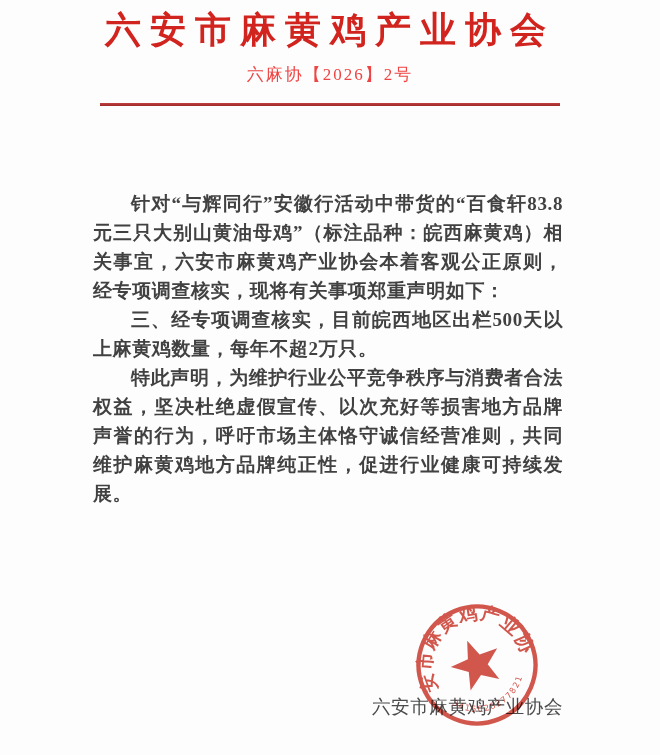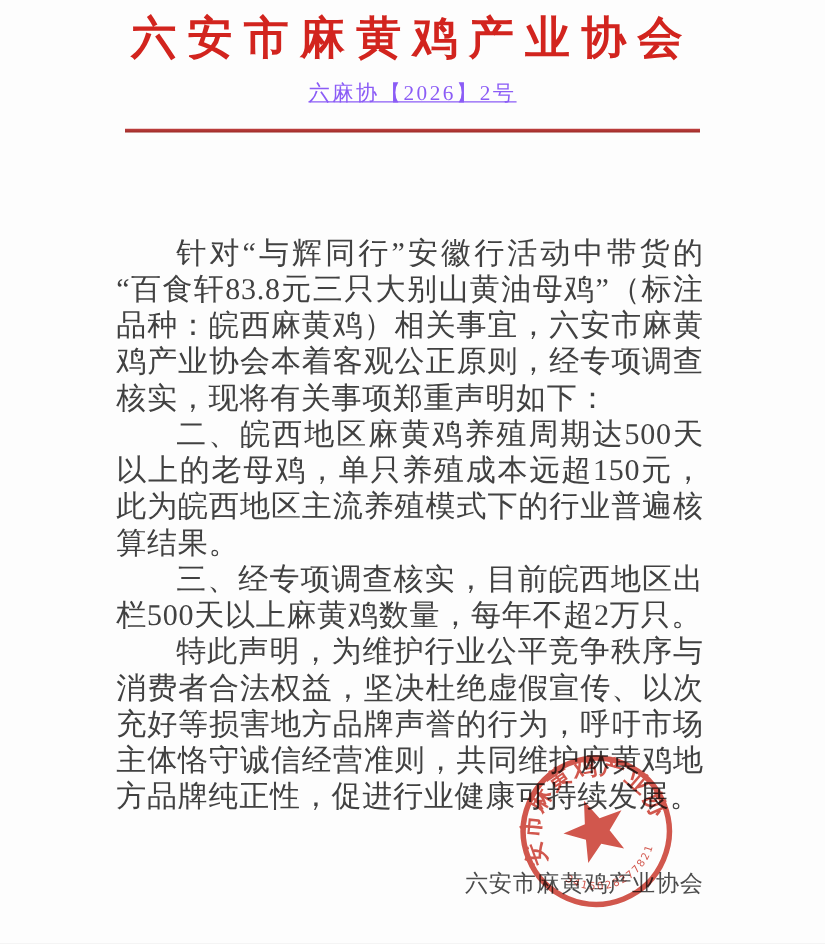--- a/index.html
+++ b/index.html
@@ -30,22 +30,21 @@
     white-space: nowrap;
   }
   .doc-number {
     position: absolute;
     top: 63px;
     left: 0;
     right: 0;
     text-align: center;
     font-size: 17px;
     letter-spacing: 2px;
-    color: #8b5cf6;
-    text-decoration: underline;
+    color: #ef4444;
   }
   .divider {
     position: absolute;
     top: 103px;
     left: 100px;
     width: 460px;
     height: 3px;
     background: linear-gradient(to bottom, #c14040, var(--divider-red, #992b28));
   }
   .statement-heading {
@@ -57,25 +56,26 @@
     font-size: 23px;
     font-weight: bold;
     letter-spacing: 2px;
     color: #1c1c1c;
   }
   .statement-body {
     position: absolute;
     top: 189px;
     left: 93px;
     width: 470px;
-    font-size: 24px;
+    font-size: 19px;
     line-height: 29px;
     letter-spacing: 0.6px;
     text-align: justify;
     color: var(--ink, #414141);
+    font-weight: bold;
   }
   .statement-body p {
     margin: 0;
     text-indent: 2em;
   }
   .signature-org {
     position: absolute;
     top: 694px;
     right: 97px;
     font-size: 18.5px;
@@ -125,21 +125,20 @@
 
   <div class="org-title">六安市麻黄鸡产业协会</div>
 
   <div class="doc-number">六麻协【2026】2号</div>
 
   <div class="divider"></div>
 
 
   <div class="statement-body">
       <p>针对“与辉同行”安徽行活动中带货的“百食轩83.8元三只大别山黄油母鸡”（标注品种：皖西麻黄鸡）相关事宜，六安市麻黄鸡产业协会本着客观公正原则，经专项调查核实，现将有关事项郑重声明如下：</p>
-      <p>二、皖西地区麻黄鸡养殖周期达500天以上的老母鸡，单只养殖成本远超150元，此为皖西地区主流养殖模式下的行业普遍核算结果。</p>
       <p>三、经专项调查核实，目前皖西地区出栏500天以上麻黄鸡数量，每年不超2万只。</p>
       <p>特此声明，为维护行业公平竞争秩序与消费者合法权益，坚决杜绝虚假宣传、以次充好等损害地方品牌声誉的行为，呼吁市场主体恪守诚信经营准则，共同维护麻黄鸡地方品牌纯正性，促进行业健康可持续发展。</p>
     </div>
 
   <div class="signature-org">六安市麻黄鸡产业协会</div>
 
 
   <div class="stamp">
     <svg viewBox="0 0 150 150" xmlns="http://www.w3.org/2000/svg">
       <defs>

